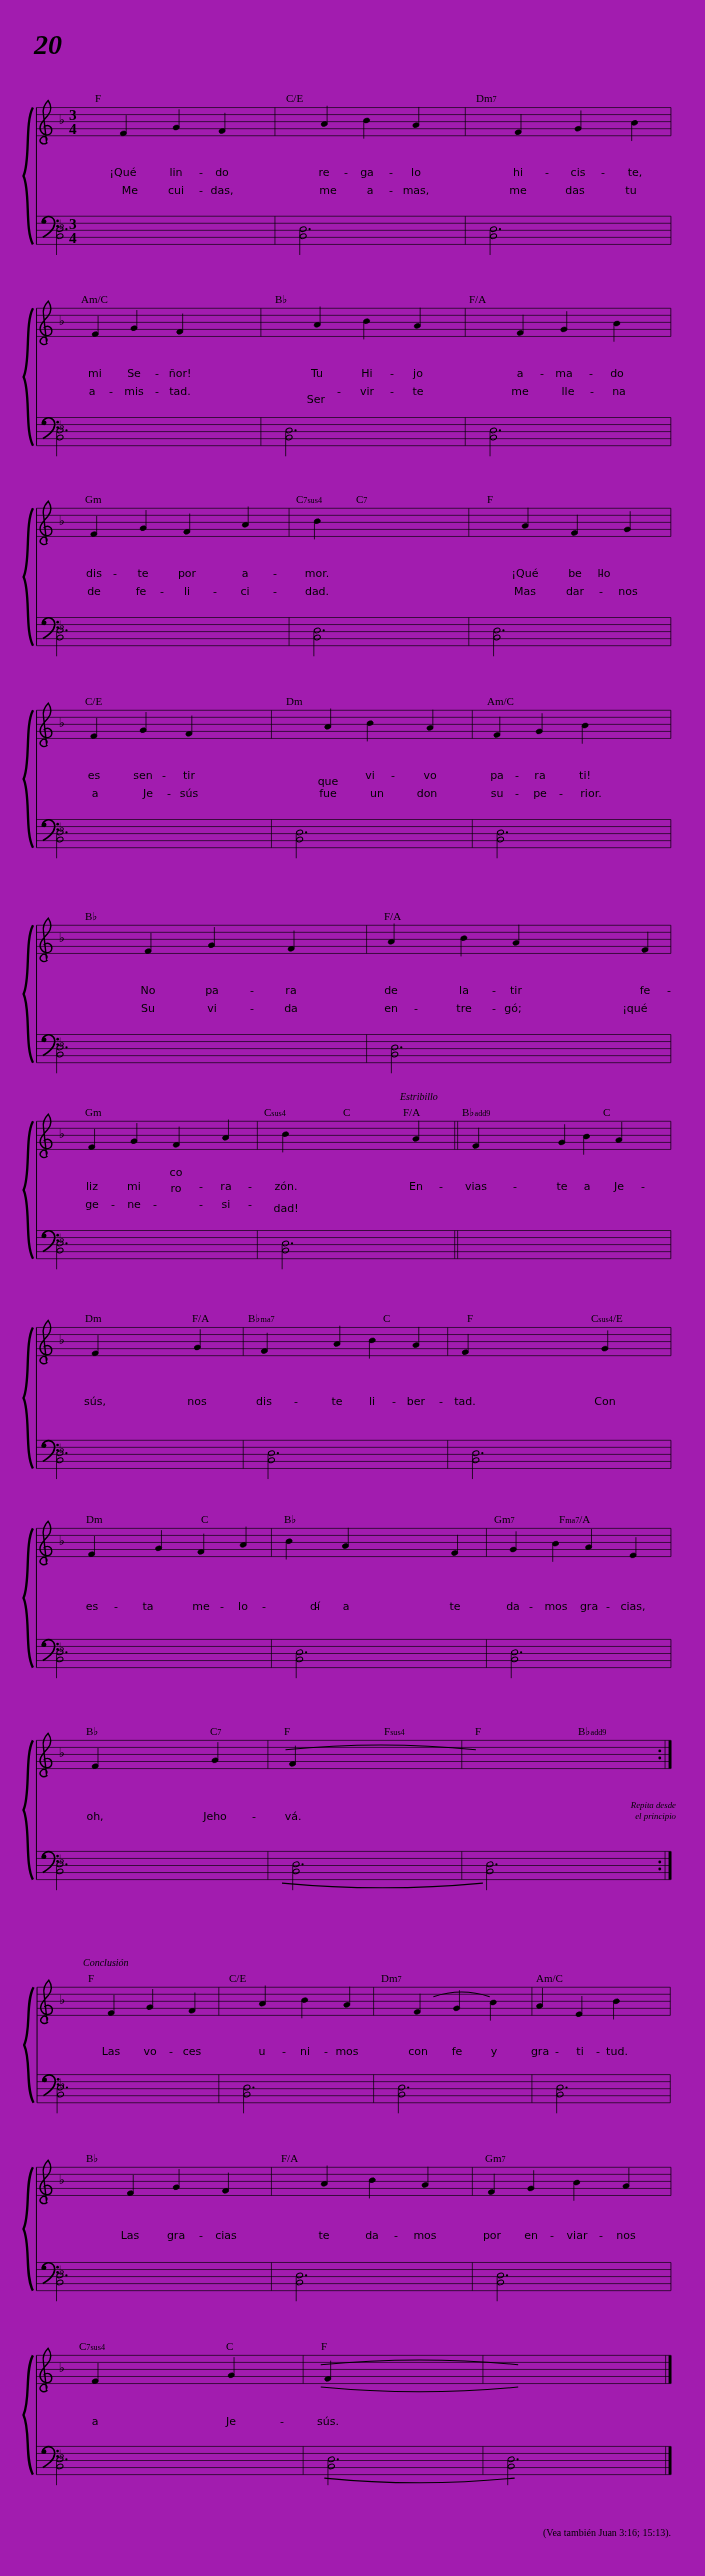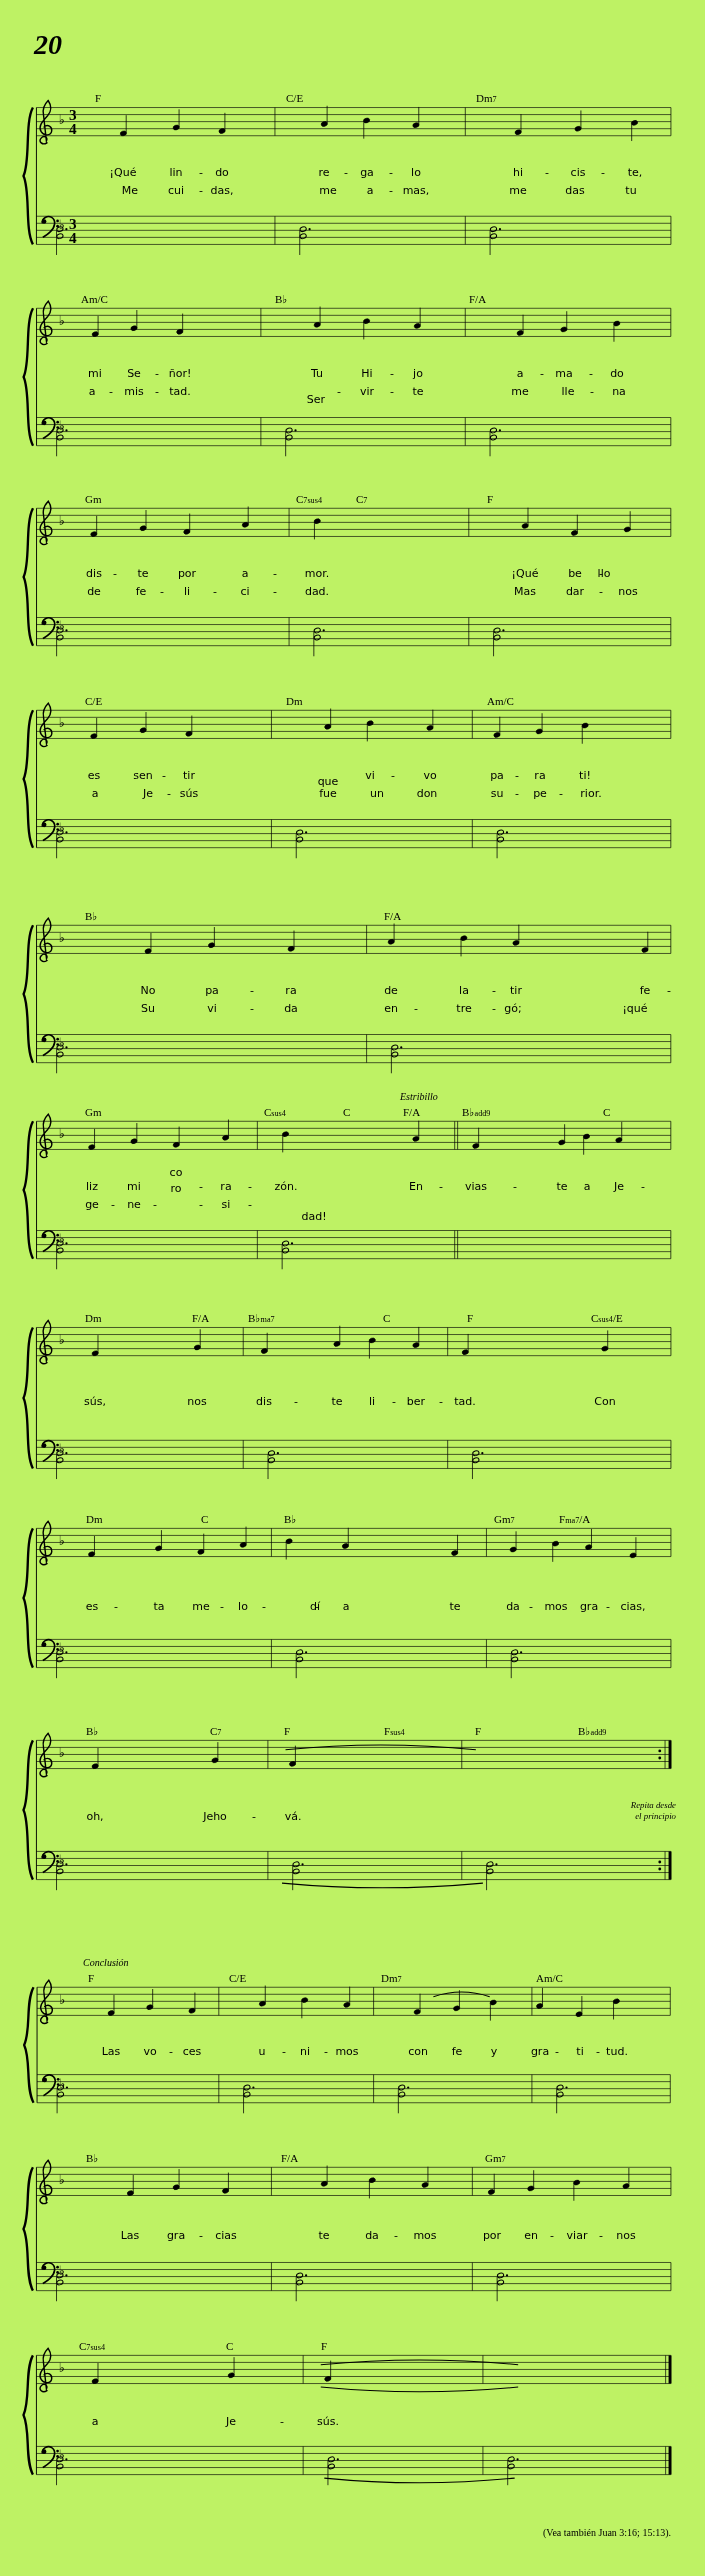--- a/index.html
+++ b/index.html
@@ -1,16 +1,16 @@
 <!DOCTYPE html>
 <html style="font-size:9.4px"><head>
 <meta charset="utf-8">
 <style>
   html,body{margin:0;padding:0;background:#e8e8e8;}
-  #page{position:relative;width:705px;height:2576px;background:#bef264;color:#000;overflow:hidden;
+  #page{position:relative;width:705px;height:2576px;background:#a21caf;color:#000;overflow:hidden;
         font-family:"Liberation Serif", serif;}
   .hymn-number{position:absolute;left:34px;top:29px;font-style:italic;font-weight:bold;font-size:28px;
         font-family:"Liberation Serif", serif;}
   .hymn-title{position:absolute;left:0;right:0;top:31px;text-align:center;font-style:italic;font-weight:bold;
         font-size:26px;font-family:"Liberation Serif", serif;letter-spacing:-0.6px;}
   .hymn-scripture{position:absolute;left:0;right:0;top:65px;text-align:center;font-size:11.8px;
         font-family:"Liberation Serif", serif;}
   .footer-ref{position:absolute;right:34px;top:2527px;font-size:10px;font-family:"Liberation Serif", serif;}
   .system{position:absolute;left:0;width:705px;}
   .system svg{position:absolute;left:0;top:0;overflow:visible;}
@@ -603,21 +603,21 @@
         <div class="lyr" style="left: 619px; top: 74px;">Je</div>
         <div class="lyr" style="left: 643px; top: 74px;">-</div>
         <div class="lyr" style="left: 92px; top: 92px;">ge</div>
         <div class="lyr" style="left: 113px; top: 92px;">-</div>
         <div class="lyr" style="left: 134px; top: 92px;">ne</div>
         <div class="lyr" style="left: 155px; top: 92px;">-</div>
         <div class="lyr" style="left: 176px; top: 76px;">ro</div>
         <div class="lyr" style="left: 201px; top: 92px;">-</div>
         <div class="lyr" style="left: 226px; top: 92px;">si</div>
         <div class="lyr" style="left: 250px; top: 92px;">-</div>
-        <div class="lyr" style="left: 286px; top: 104px; margin-left: 28px;">dad!</div>
+        <div class="lyr" style="left: 286px; top: 96px;">dad!</div>
       </div>
       <div class="system" style="top: 1312px; height: 189px;">
         <svg width="705" height="189" viewBox="0 0 1200 321">
           <path d="M 56 26 C 42 52 52 120 40 146 C 52 172 42 240 56 266" fill="none" stroke="#000" stroke-width="4"></path>
           <line x1="62" y1="26" x2="62" y2="266" stroke="#000" stroke-width="1.6"></line>
           <g>
             <line x1="62" y1="26" x2="1142" y2="26" stroke="#000" stroke-width="1.1"></line>
             <line x1="62" y1="38" x2="1142" y2="38" stroke="#000" stroke-width="1.1"></line>
             <line x1="62" y1="50" x2="1142" y2="50" stroke="#000" stroke-width="1.1"></line>
             <line x1="62" y1="62" x2="1142" y2="62" stroke="#000" stroke-width="1.1"></line>
@@ -772,21 +772,21 @@
             <line x1="870.2" y1="239" x2="870.2" y2="281" stroke="#000" stroke-width="1.3"></line>
           </g>
         </svg>
         <div class="chord" style="left: 86px; top: 0px;"><span>Dm</span></div>
         <div class="chord" style="left: 201px; top: 0px;"><span>C</span></div>
         <div class="chord" style="left: 284px; top: 0px;"><span>B♭</span></div>
         <div class="chord" style="left: 494px; top: 0px;"><span>Gm</span><span class="sm">7</span></div>
         <div class="chord" style="left: 559px; top: 0px;"><span>F</span><span class="sm">ma7</span><span>/A</span></div>
         <div class="lyr" style="left: 92px; top: 87px;">es</div>
         <div class="lyr" style="left: 116px; top: 87px;">-</div>
-        <div class="lyr" style="left: 159px; top: 87px; text-align: center;">ta</div>
+        <div class="lyr" style="left: 148px; top: 87px; text-align: center;">ta</div>
         <div class="lyr" style="left: 201px; top: 87px;">me</div>
         <div class="lyr" style="left: 222px; top: 87px;">-</div>
         <div class="lyr" style="left: 243px; top: 87px;">lo</div>
         <div class="lyr" style="left: 264px; top: 87px;">-</div>
         <div class="lyr" style="left: 289px; top: 87px; margin-left: 26px;">dí</div>
         <div class="lyr" style="left: 317px; top: 87px;">-</div>
         <div class="lyr" style="left: 346px; top: 87px;">a</div>
         <div class="lyr" style="left: 455px; top: 87px;">te</div>
         <div class="lyr" style="left: 513px; top: 87px;">da</div>
         <div class="lyr" style="left: 531px; top: 87px;">-</div>

